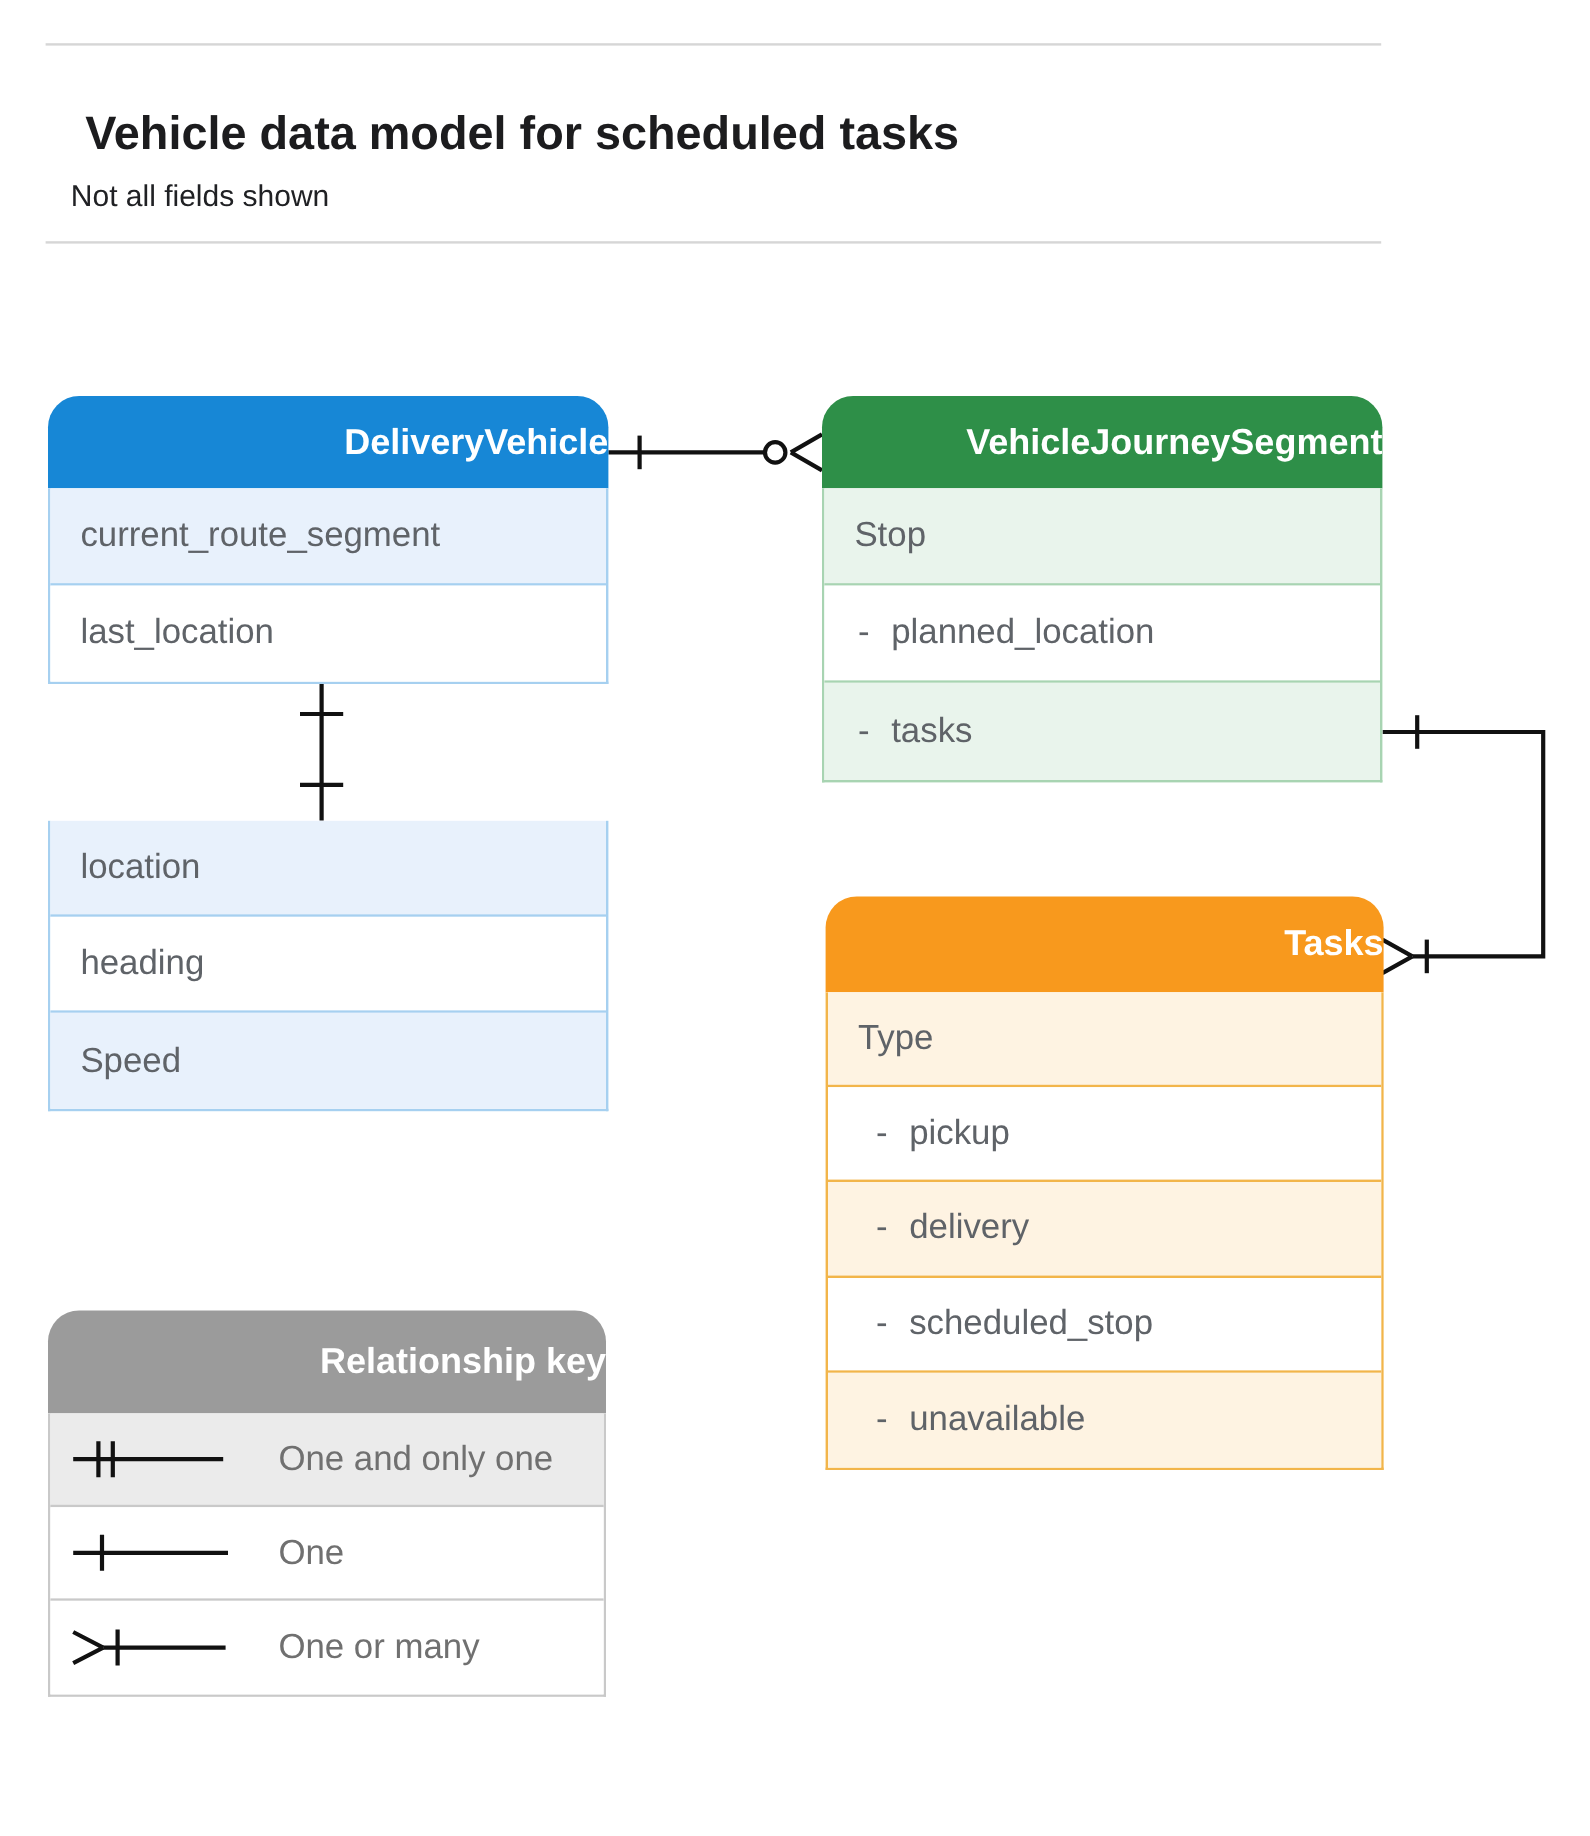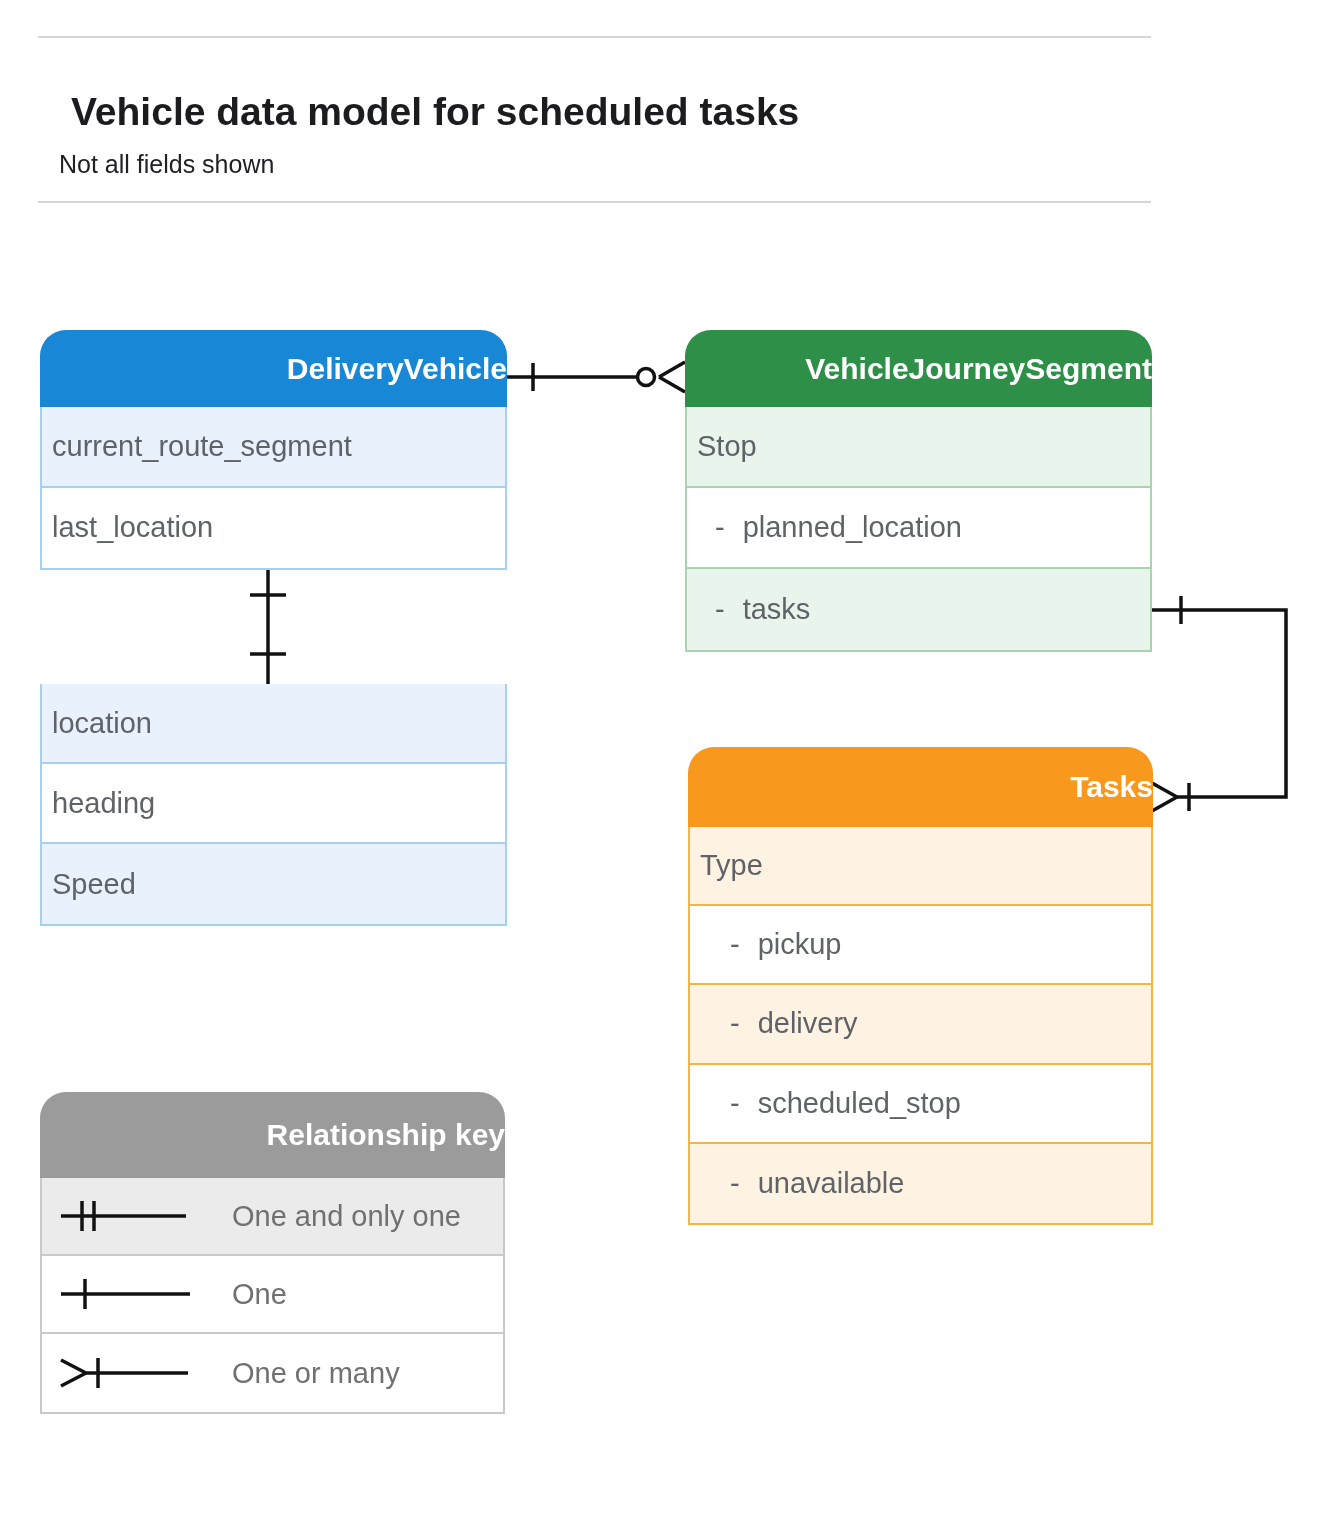--- a/index.html
+++ b/index.html
@@ -64,21 +64,21 @@
     box-sizing: border-box;
     border: 2px solid var(--brd);
     border-top: none;
     background: #ffffff;
   }
   .erow {
     box-sizing: border-box;
     height: var(--rh);
     display: flex;
     align-items: center;
-    padding-left: 10px;
+    padding-left: 25px;
     font-size: 29px;
     color: #5f6368;
     border-bottom: 2px solid var(--brd);
     background: #ffffff;
   }
   .erow:last-child { border-bottom: none; }
   .erow.tint { background: var(--tint); }
   .erow .dash { display: inline-block; }
   .erow .flabel { display: inline-block; }
   .erow .dash + .flabel { margin-left: 18px; }

